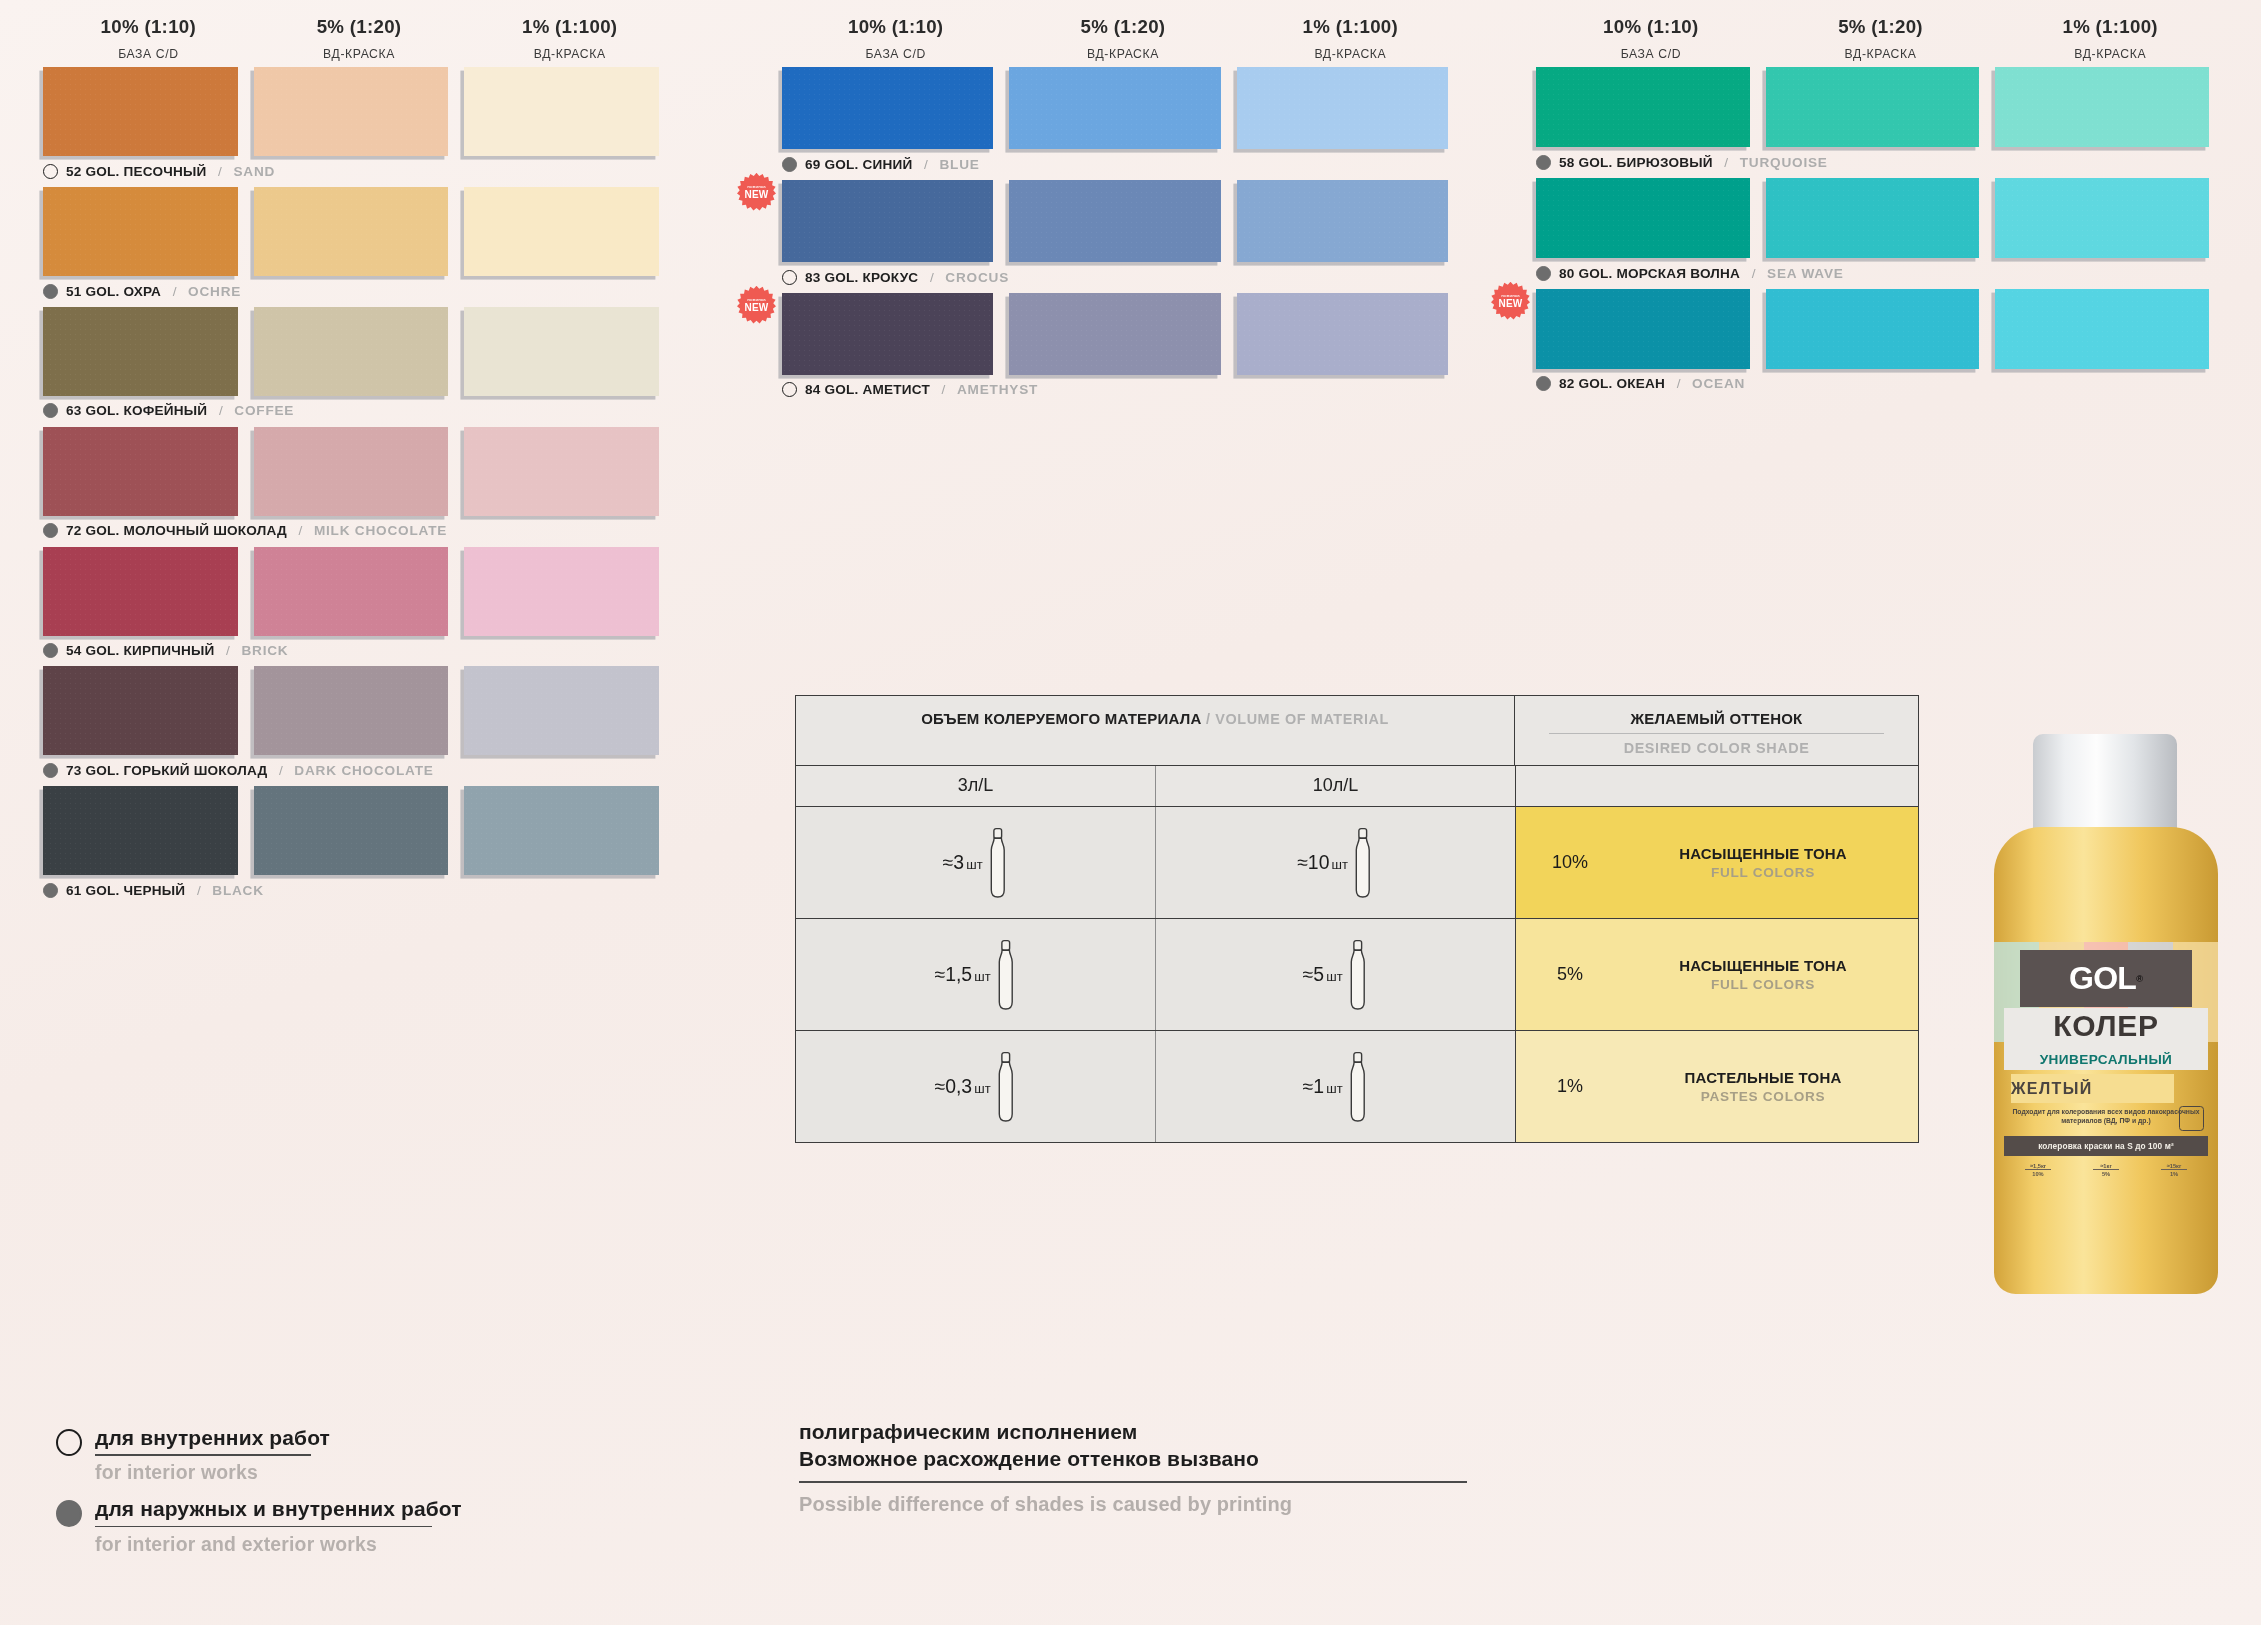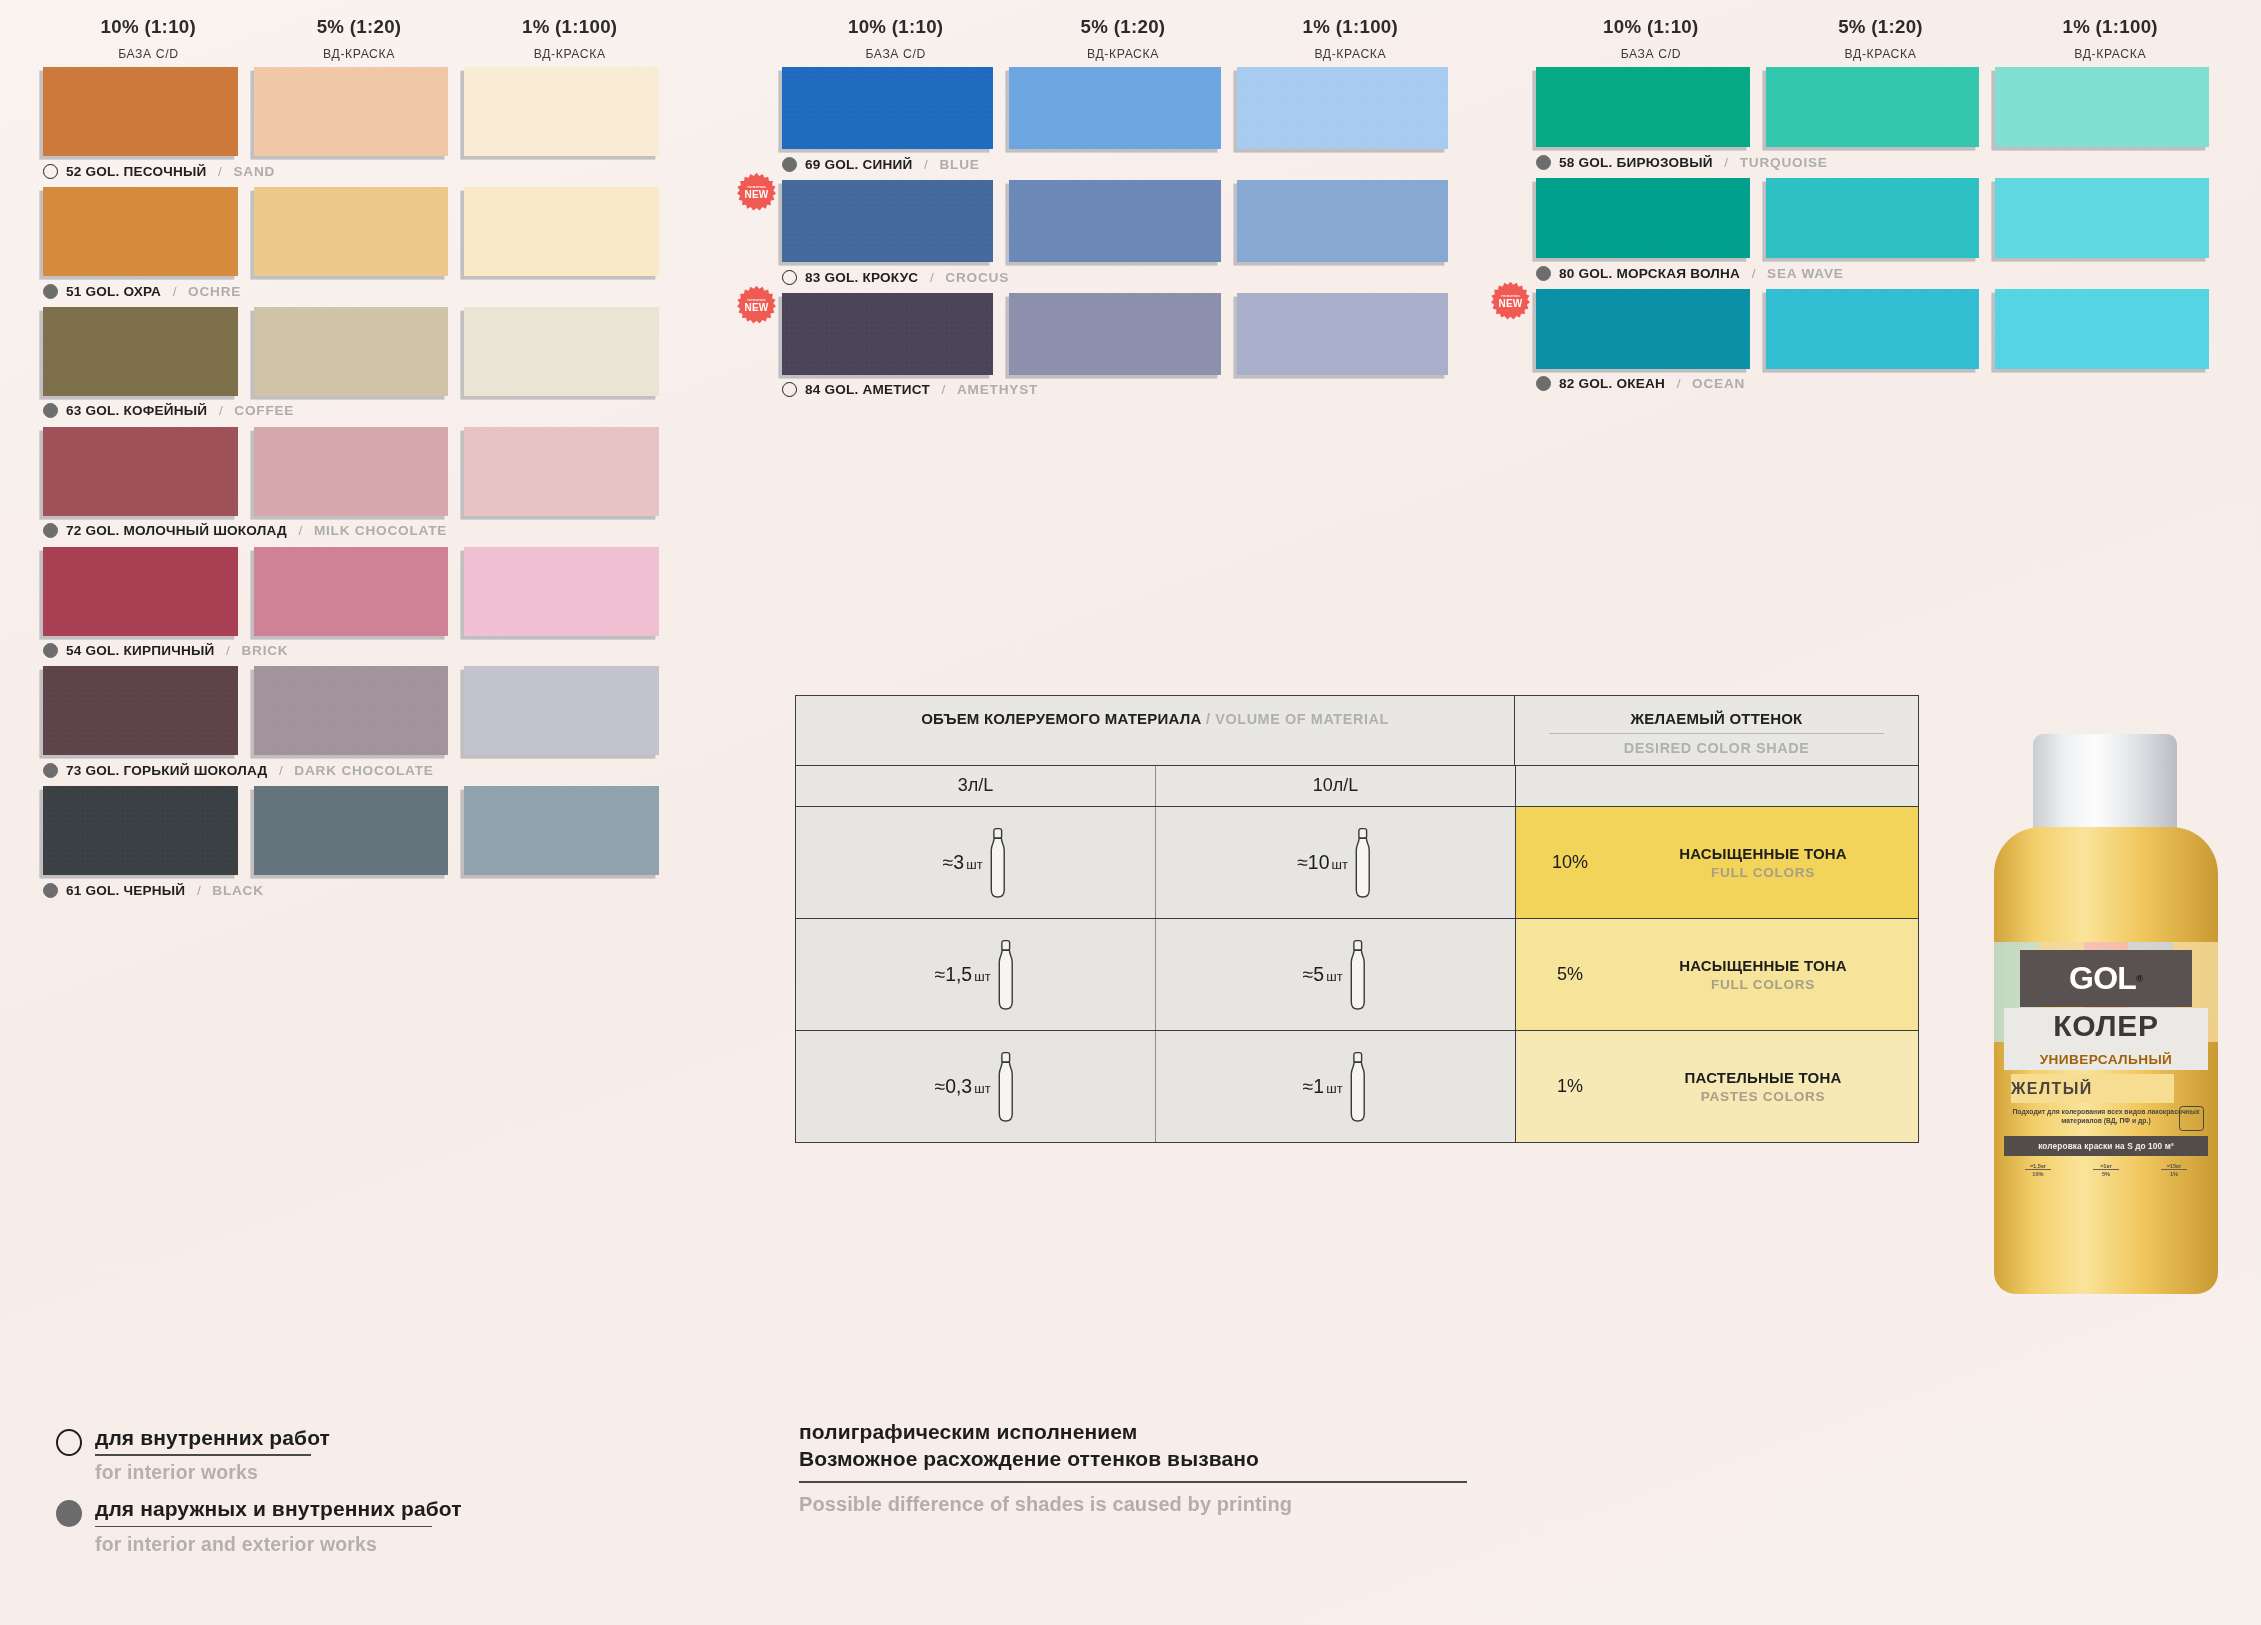--- a/index.html
+++ b/index.html
@@ -113,21 +113,21 @@
   .p-body{position:absolute;left:23px;top:93px;width:224px;height:467px;border-radius:47px 47px 21.5px 21.5px;
     background:linear-gradient(90deg,#d3a33a 0%,#f3cf6b 18%,#fae49a 40%,#f0c75d 66%,#c99a33 100%);
     overflow:hidden;}
   .p-stripes{position:absolute;left:0;top:115px;width:100%;height:100px;display:flex;opacity:.8;}
   .p-stripes i{flex:1;display:block;}
   .p-logo{position:absolute;left:26px;top:123px;width:172px;height:57px;background:#5a5251;display:flex;align-items:center;justify-content:center;}
   .p-logo span{color:#fff;font-size:32px;font-weight:700;letter-spacing:-0.7px;}
   .p-logo sup{font-size:9.3px;vertical-align:super;}
   .p-white{position:absolute;left:10px;top:181px;width:204px;height:62px;background:#ebe9e6;display:flex;flex-direction:column;align-items:center;justify-content:center;}
   .p-koler{font-size:30px;font-weight:700;color:#3d3836;letter-spacing:0.7px;line-height:1;}
-  .p-univ{font-size:13.6px;font-weight:700;color:#a16207;letter-spacing:0.4px;margin-top:11px;}
+  .p-univ{font-size:13.6px;font-weight:700;color:#0f766e;letter-spacing:0.4px;margin-top:11px;}
   .p-shade{position:absolute;left:17px;top:247px;width:163px;height:29px;background:#f6dd91;display:flex;align-items:center;}
   .p-shade span{font-size:16px;font-weight:700;color:#4a4440;letter-spacing:1.4px;}
   .p-desc{position:absolute;left:16px;top:280px;width:192px;text-align:center;font-size:6.8px;color:#4c4641;line-height:1.35;font-weight:600;}
   .p-dark{position:absolute;left:10px;top:309px;width:204px;height:20px;background:#544c49;display:flex;align-items:center;justify-content:center;}
   .p-dark span{font-size:8.3px;color:#f3efe7;font-weight:600;letter-spacing:0.1px;text-align:center;}
   .p-ratios{position:absolute;left:10px;top:332px;width:204px;height:34px;display:flex;}
   .p-ratios div{flex:1;text-align:center;font-size:5.7px;color:#5b5248;padding-top:3.6px;font-weight:700;}
   .p-ratios b{display:block;border-bottom:0.7px solid #6b6156;padding-bottom:0.7px;margin:0 auto 0.7px;width:26px;}
   .p-badge{position:absolute;right:14.4px;top:279px;width:23px;height:23px;border:1.1px solid #4c4641;border-radius:3.6px;}
 

